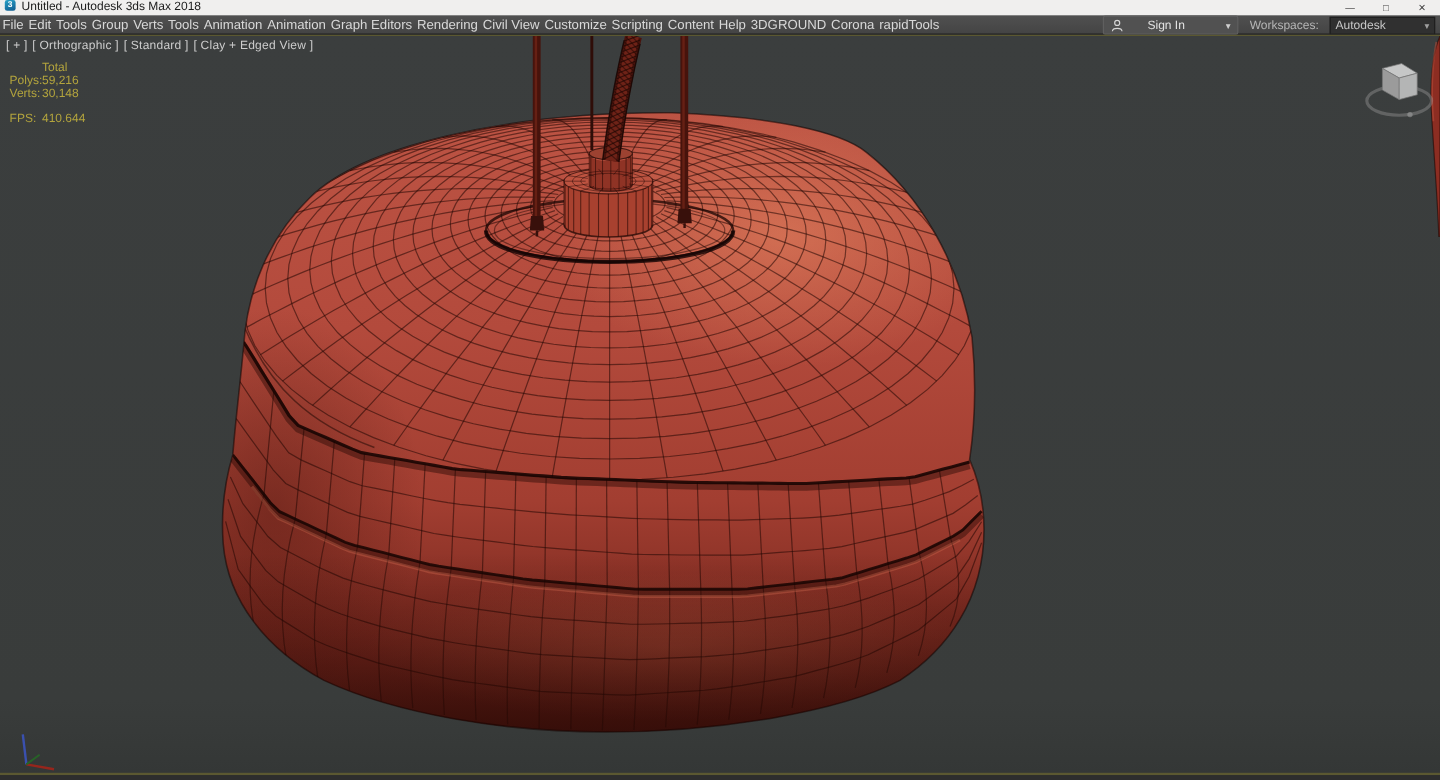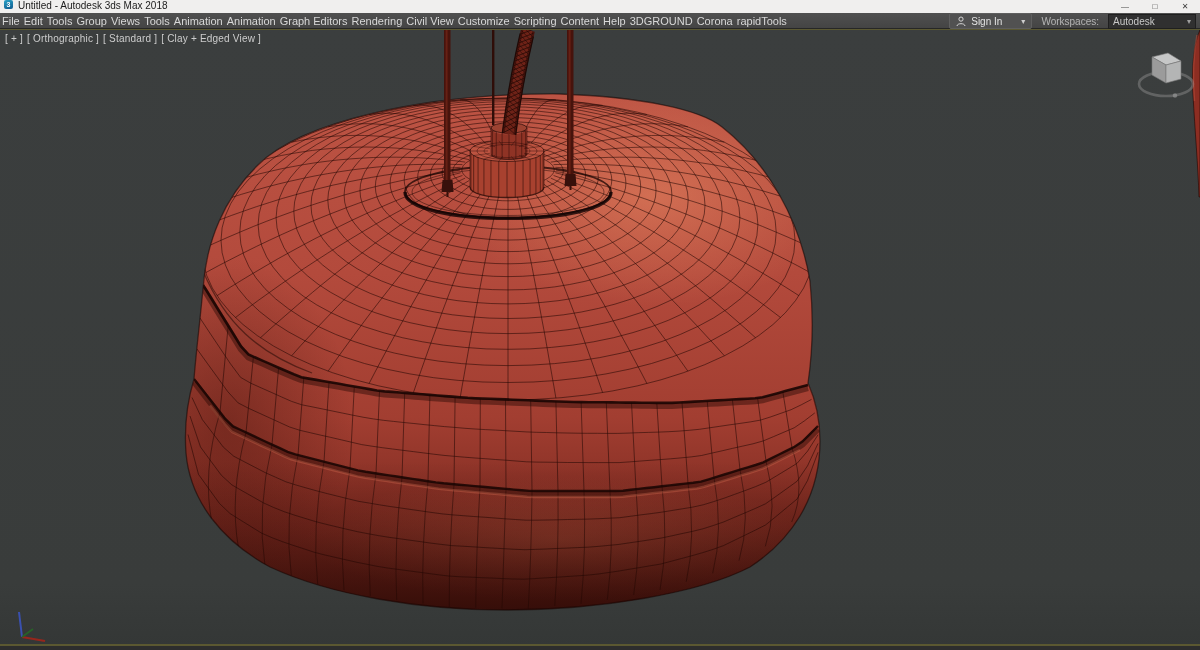--- a/index.html
+++ b/index.html
@@ -16,21 +16,21 @@
   .win-controls{position:absolute;right:0;top:0;height:13px;display:flex;}
   .win-btn{width:30px;height:13px;text-align:center;font-size:8px;line-height:13px;color:#3c3c3c;cursor:default;}
 
   
   .menubar{position:absolute;top:13px;left:0;width:1200px;height:16px;
            background:linear-gradient(#505050,#444444);border-bottom:1px solid #262626;
            box-sizing:border-box;display:flex;align-items:center;font-size:11px;color:#d8d8d8;}
   .menu-items{display:flex;align-items:center;height:100%;}
   .menu-item{padding:0 2px;line-height:16px;white-space:nowrap;cursor:default;}
   .menu-right{position:absolute;right:4px;top:0;height:16px;display:flex;align-items:center;gap:9px;}
-  .signin{display:flex;align-items:center;gap:5px;height:14px;padding:0 6px;
+  .signin{display:flex;align-items:center;gap:20px;height:14px;padding:0 6px;
           background:#515151;border:1px solid #5f5f5f;border-radius:2px;font-size:10px;color:#e3e3e3;}
   .signin .caret{margin-left:14px;font-size:8px;color:#cfcfcf;}
   .ws-label{font-size:10px;color:#b5b5b5;}
   .ws-select{width:78px;height:13px;background:#303030;border:1px solid #1f1f1f;
              display:flex;align-items:center;justify-content:space-between;
              padding:0 4px;font-size:10px;color:#c8c8c8;}
   .ws-select .caret{font-size:8px;color:#9f9f9f;}
 
   
   .viewport{position:absolute;top:29px;left:0;width:1200px;height:615px;background:#3a3d3d;
@@ -59,21 +59,21 @@
     <span class="win-btn">✕</span>
   </div>
 </div>
 
 <div class="menubar">
   <div class="menu-items">
       <span class="menu-item">File</span>
       <span class="menu-item">Edit</span>
       <span class="menu-item">Tools</span>
       <span class="menu-item">Group</span>
-      <span class="menu-item">Views</span>
+      <span class="menu-item">Verts</span>
       <span class="menu-item">Tools</span>
       <span class="menu-item">Animation</span>
       <span class="menu-item">Animation</span>
       <span class="menu-item">Graph Editors</span>
       <span class="menu-item">Rendering</span>
       <span class="menu-item">Civil View</span>
       <span class="menu-item">Customize</span>
       <span class="menu-item">Scripting</span>
       <span class="menu-item">Content</span>
       <span class="menu-item">Help</span>
@@ -423,16 +423,22 @@
     </g>
   </svg>
 
   <div class="vp-label">
       <span class="vp-seg">[ + ]</span>
       <span class="vp-seg">[ Orthographic ]</span>
       <span class="vp-seg">[ Standard ]</span>
       <span class="vp-seg">[ Clay + Edged View ]</span>
     </div>
 
+  <div class="stats">
+    <div class="srow"><span class="slabel"></span><span>Total</span></div>
+    <div class="srow"><span class="slabel">Polys:</span><span>59,216</span></div>
+    <div class="srow"><span class="slabel">Verts:</span><span>30,148</span></div>
+    <div class="srow fps"><span class="slabel">FPS:</span><span>410.644</span></div>
+  </div>
 </div>
 
 <div class="vp-bottomline"></div>
 <div class="vp-understrip"></div>
 
 </body></html>

